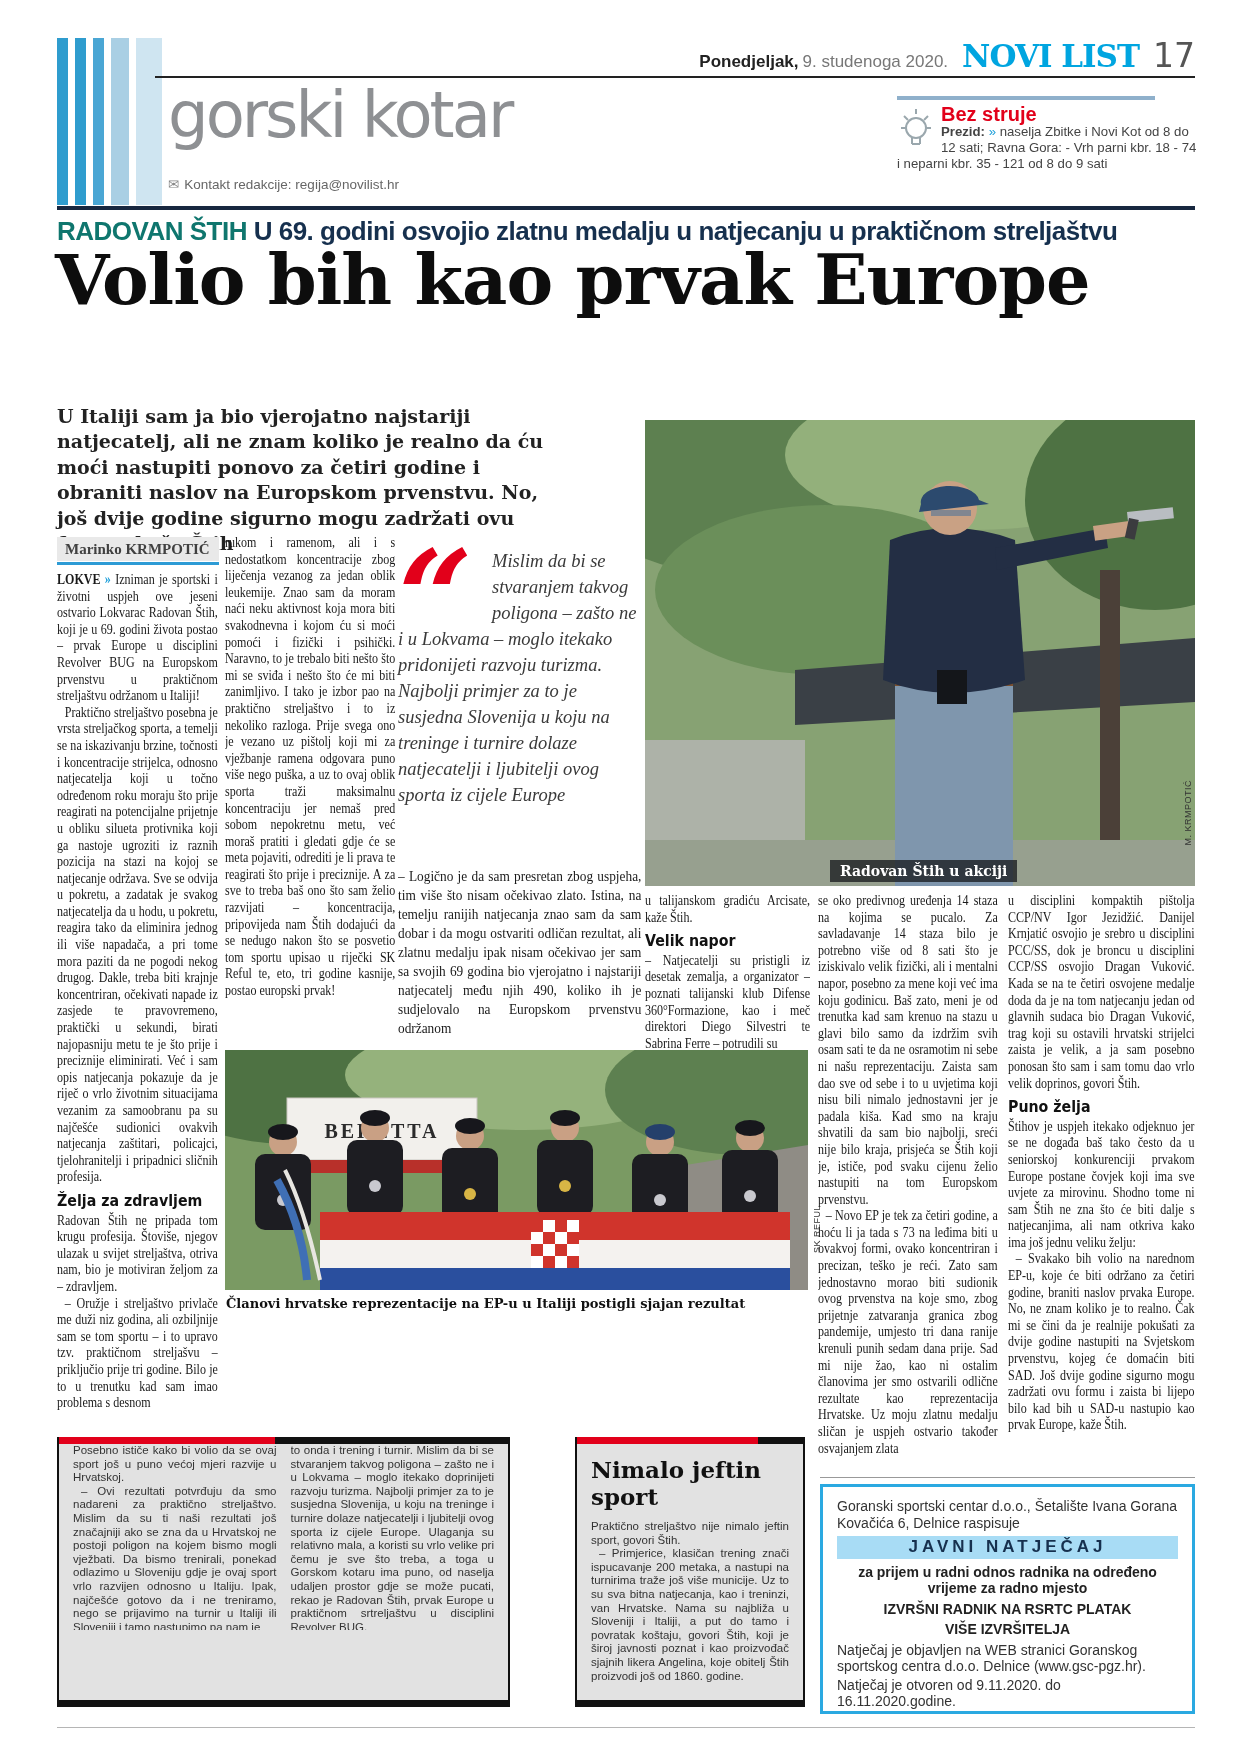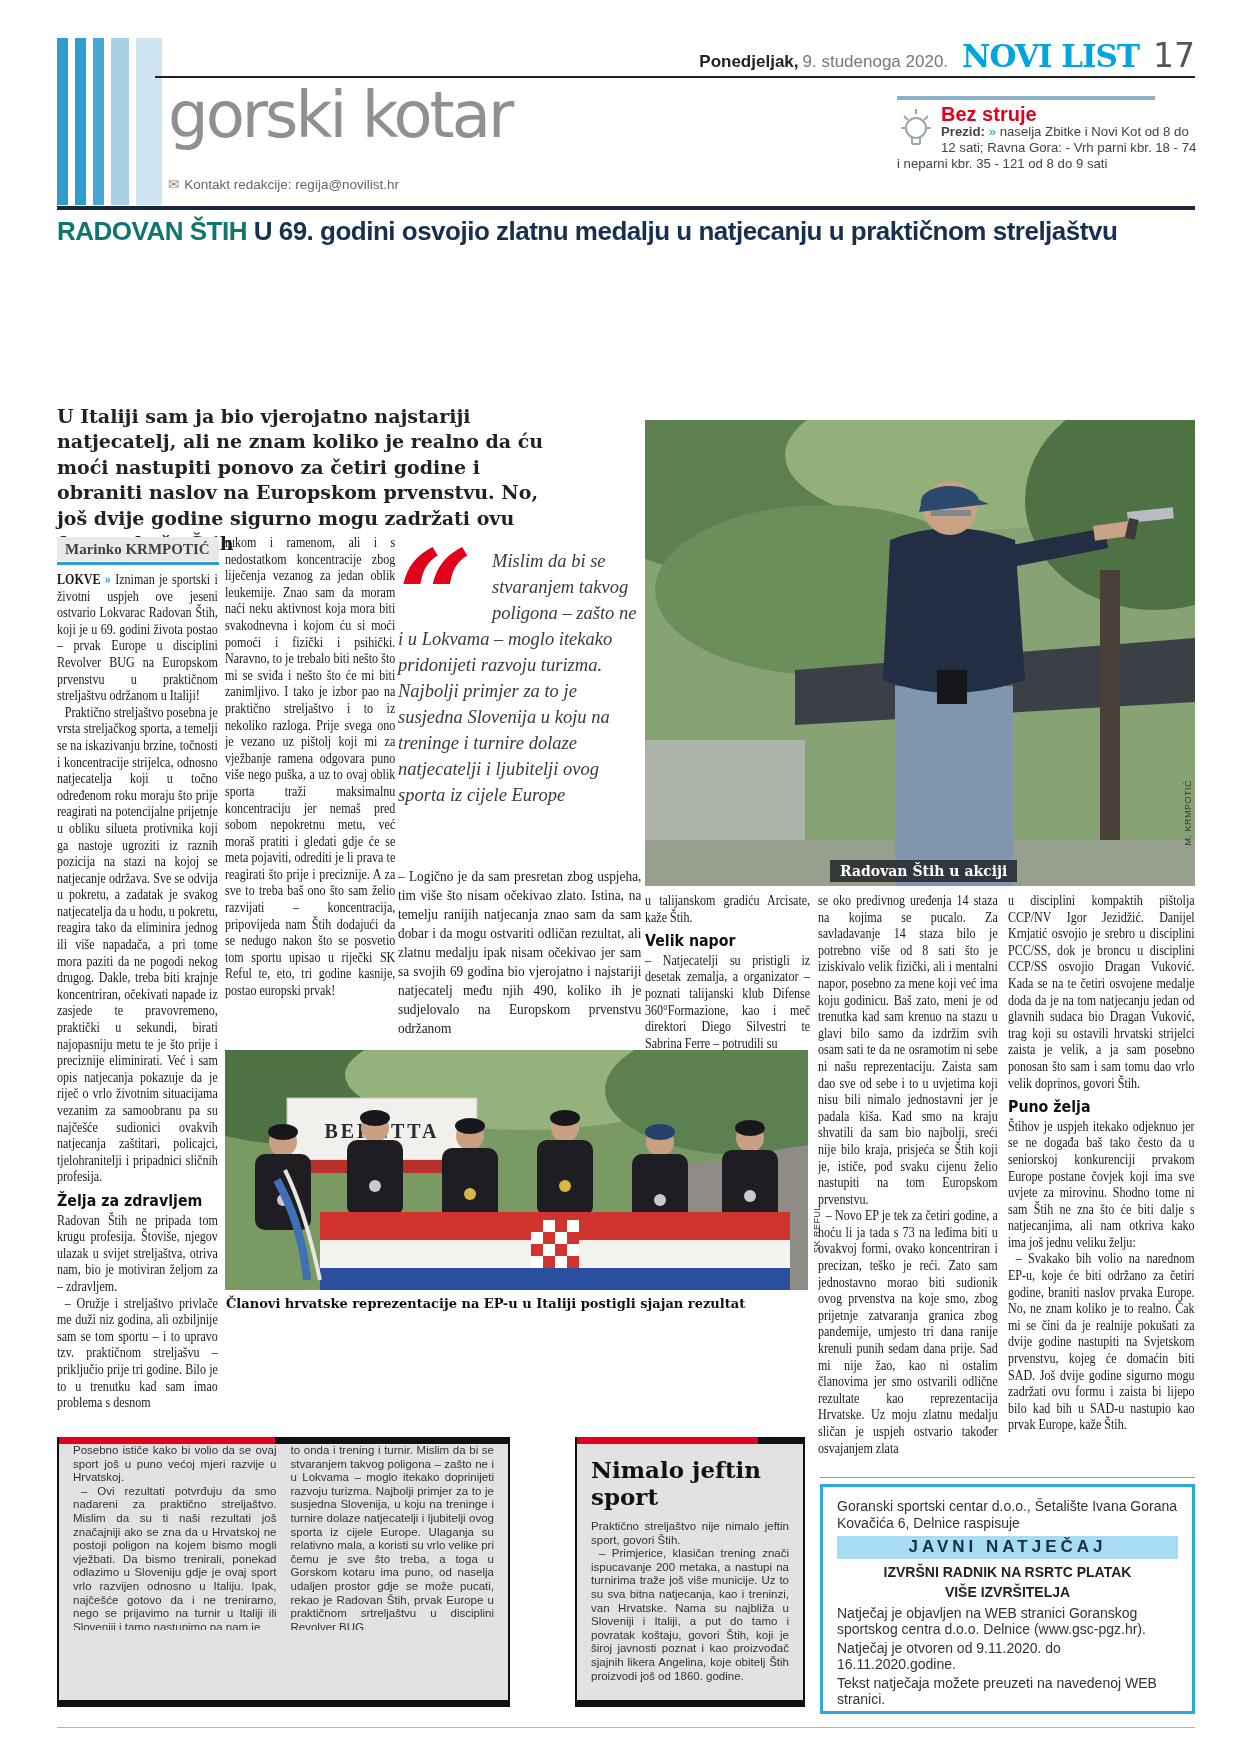--- a/index.html
+++ b/index.html
@@ -130,20 +130,21 @@
       <span>naselja Zbitke i Novi Kot od 8 do 12 sati; Ravna Gora: - Vrh parni kbr. 18 - 74 i neparni kbr. 35 - 121 od 8 do 9 sati</span>
     </div>
   </div>
 
   <div class="kicker-rule"></div>
   <div class="kicker">
     <span class="name">RADOVAN ŠTIH</span>
     <span>U 69. godini osvojio zlatnu medalju u natjecanju u praktičnom streljaštvu</span>
   </div>
   <div class="headline">
+    <div>Volio bih kao prvak Europe</div>
   </div>
 
   <div class="lead">U Italiji sam ja bio vjerojatno najstariji natjecatelj, ali ne znam koliko je realno da ću moći nastupiti ponovo za četiri godine i obraniti naslov na Europskom prvenstvu. No, još dvije godine sigurno mogu zadržati ovu formu, kaže Štih</div>
 
   <div class="byline">Marinko KRMPOTIĆ</div>
   <div class="byline-rule"></div>
 
   <div class="bodycol" style="left:57px;top:572px;width:187px;height:838px;">
     <p class="noind"><span class="loc">LOKVE</span>
       <span class="cyan bold">»</span>
@@ -317,20 +318,21 @@
     <div class="boxtext" style="margin:0 14px;height:186px;">
       <p class="noind">Praktično streljaštvo nije nimalo jeftin sport, govori Štih.</p>
       <p>– Primjerice, klasičan trening znači ispucavanje 200 metaka, a nastupi na turnirima traže još više municije. Uz to su sva bitna natjecanja, kao i treninzi, van Hrvatske. Nama su najbliža u Sloveniji i Italiji, a put do tamo i povratak koštaju, govori Štih, koji je široj javnosti poznat i kao proizvođač sjajnih likera Angelina, koje obitelj Štih proizvodi još od 1860. godine.</p>
     </div>
     <div class="botbar"></div>
   </div>
 
   <div class="natjecaj">
     <p>Goranski sportski centar d.o.o., Šetalište Ivana Gorana Kovačića 6, Delnice raspisuje</p>
     <div class="band">JAVNI NATJEČAJ</div>
+    <p class="c">za prijem u radni odnos radnika na određeno vrijeme za radno mjesto</p>
     <p class="c">IZVRŠNI RADNIK NA RSRTC PLATAK</p>
     <p class="c">VIŠE IZVRŠITELJA</p>
     <p>Natječaj je objavljen na WEB stranici Goranskog sportskog centra d.o.o. Delnice (www.gsc-pgz.hr).</p>
     <p>Natječaj je otvoren od 9.11.2020. do 16.11.2020.godine.</p>
     <p>Tekst natječaja možete preuzeti na navedenoj WEB stranici.</p>
   </div>
 
   <div class="footer-rule"></div>
 
 </div>

